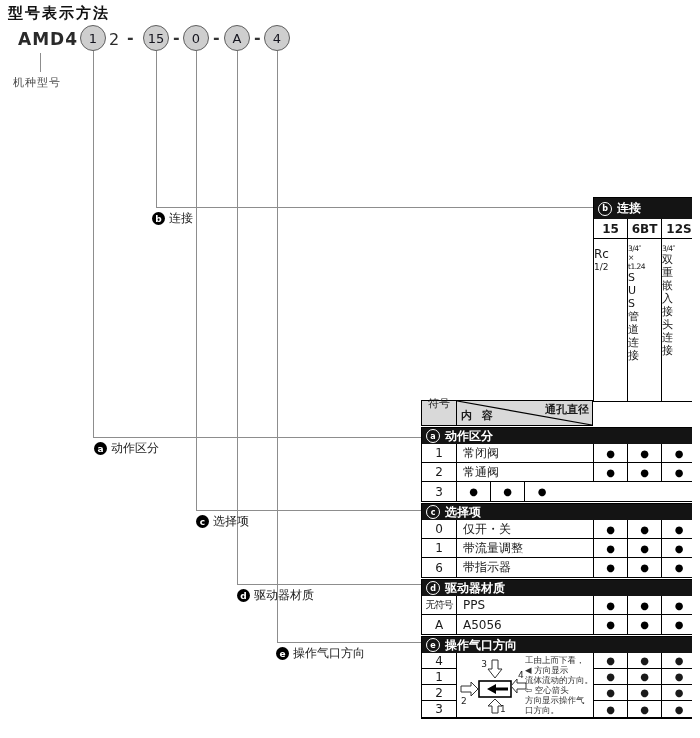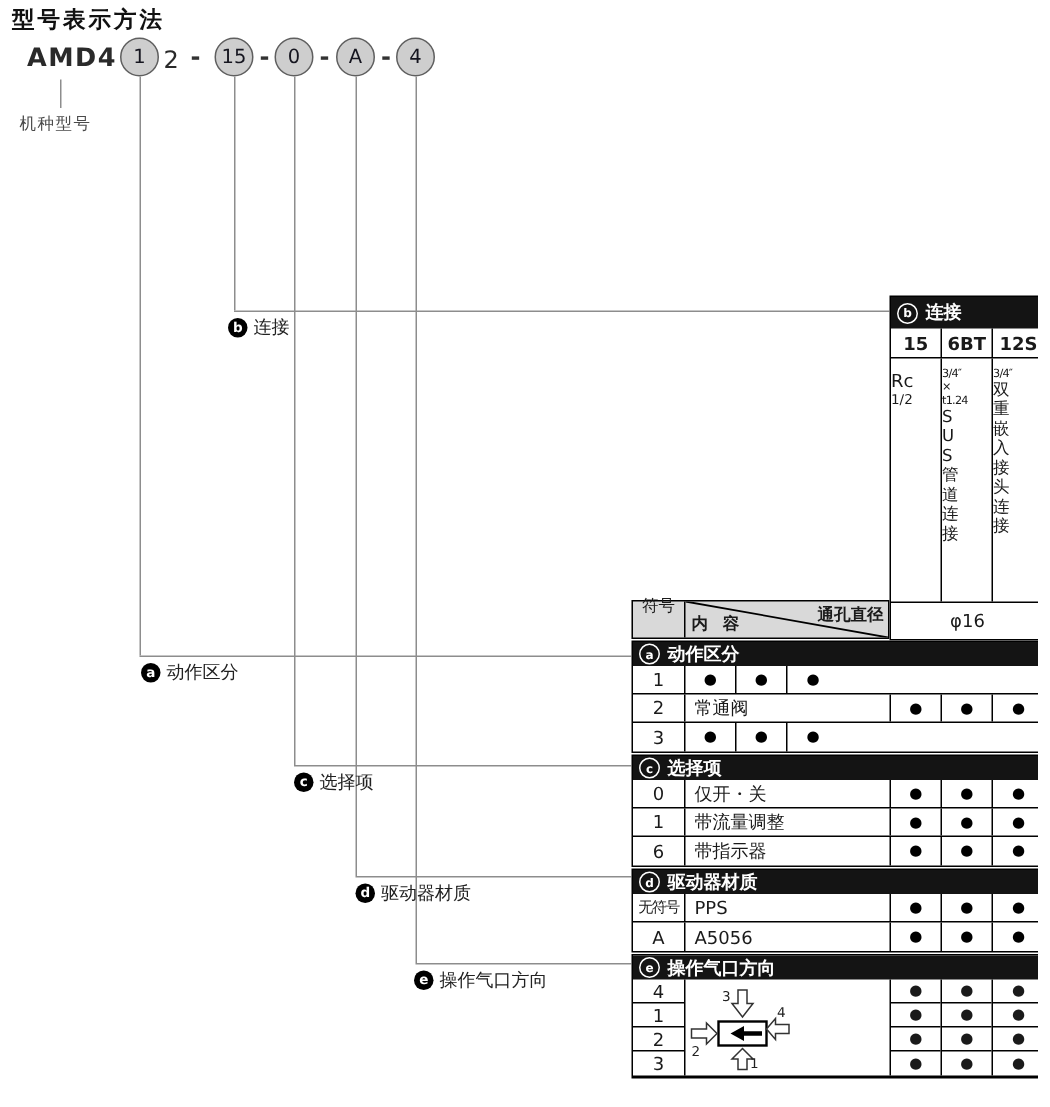--- a/index.html
+++ b/index.html
@@ -156,41 +156,41 @@
         <span>双</span>
         <span>重</span>
         <span>嵌</span>
         <span>入</span>
         <span>接</span>
         <span>头</span>
         <span>连</span>
         <span>接</span>
       </div>
     </div>
-    <div class="bore-row">φ16</div>
   </div>
 
   <div class="mhdr">
     <div class="mhdr-sym">符号</div>
     <div class="mhdr-content">
       <svg class="diag-svg" width="135" height="24" viewBox="0 0 135 24">
         <line x1="0" y1="0" x2="135" y2="24" stroke="#000" stroke-width="1.2"></line>
       </svg>
       <span class="tl">内 容</span>
       <span class="br">通孔直径</span>
     </div>
   </div>
 
   <div class="sec" style="top:427px;">
     <div class="bar">
       <span class="badge-ring">a</span>
       <span>动作区分</span>
     </div>
     <div class="srow">
       <div class="cell c-sym">1</div>
+      <div class="cell c-txt">常闭阀</div>
       <div class="cell c-dot mid">●</div>
       <div class="cell c-dot mid">●</div>
       <div class="cell c-dot">●</div>
     </div>
     <div class="srow">
       <div class="cell c-sym">2</div>
       <div class="cell c-txt">常通阀</div>
       <div class="cell c-dot mid">●</div>
       <div class="cell c-dot mid">●</div>
       <div class="cell c-dot">●</div>
@@ -270,20 +270,28 @@
           <path d="M30 36 l9 -5 v3.5 h12 v3 h-12 v3.5 z" fill="#000"></path>
           <path d="M35 7 h6 v9 h4 l-7 9 -7 -9 h4 z" fill="#fff" stroke="#333" stroke-width="1"></path>
           <path d="M35 60 v-7 h-4 l7 -7 7 7 h-4 v7 z" fill="#fff" stroke="#333" stroke-width="1"></path>
           <path d="M4 33 h10 v-4 l7 7 -7 7 v-4 H4 z" fill="#fff" stroke="#333" stroke-width="1"></path>
           <path d="M69 30 h-9 v-4 l-6 7 6 7 v-4 h9 z" fill="#fff" stroke="#333" stroke-width="1"></path>
           <text x="30" y="14" font-size="9" fill="#222" text-anchor="end">3</text>
           <text x="43" y="59" font-size="9" fill="#222">1</text>
           <text x="4" y="51" font-size="9" fill="#222">2</text>
           <text x="61" y="25" font-size="9" fill="#222">4</text>
         </svg>
+        <div class="note">
+          <div>工由上而下看，</div>
+          <div>◀ 方向显示</div>
+          <div>流体流动的方向。</div>
+          <div>⇦ 空心箭头</div>
+          <div>方向显示操作气</div>
+          <div>口方向。</div>
+        </div>
       </div>
       <div class="ecol ecol-dot mid">
         <div class="ecell dot">●</div>
         <div class="ecell dot">●</div>
         <div class="ecell dot">●</div>
         <div class="ecell dot">●</div>
       </div>
       <div class="ecol ecol-dot mid">
         <div class="ecell dot">●</div>
         <div class="ecell dot">●</div>

